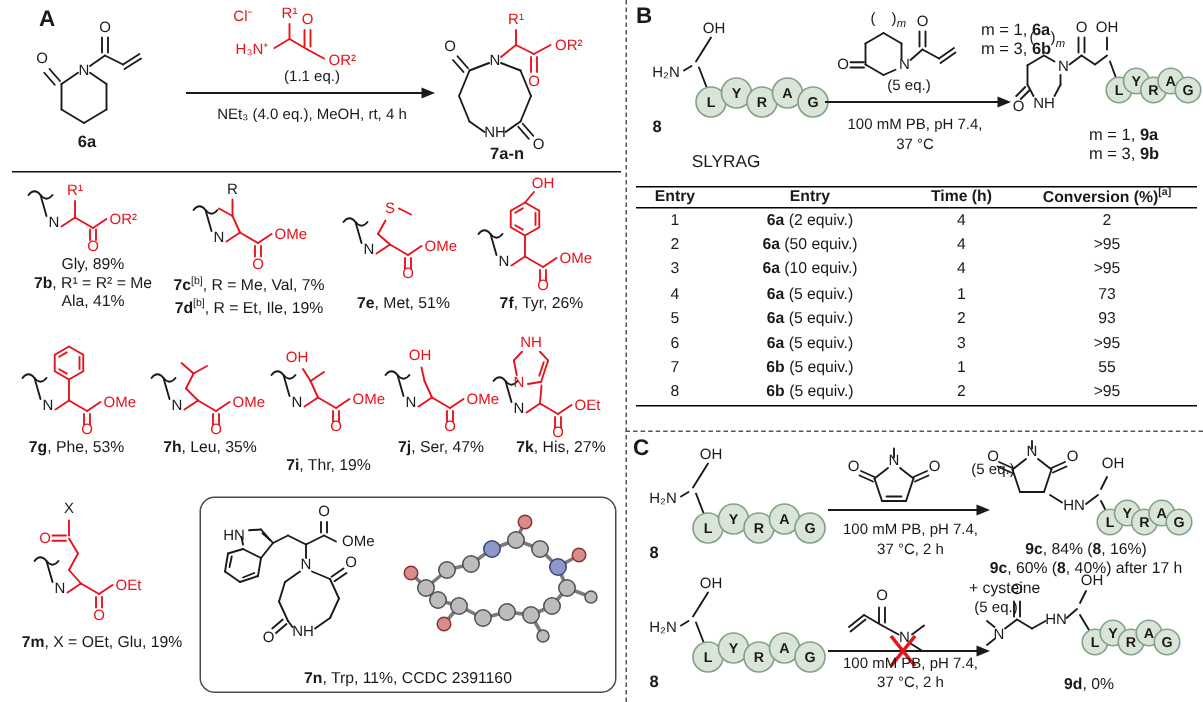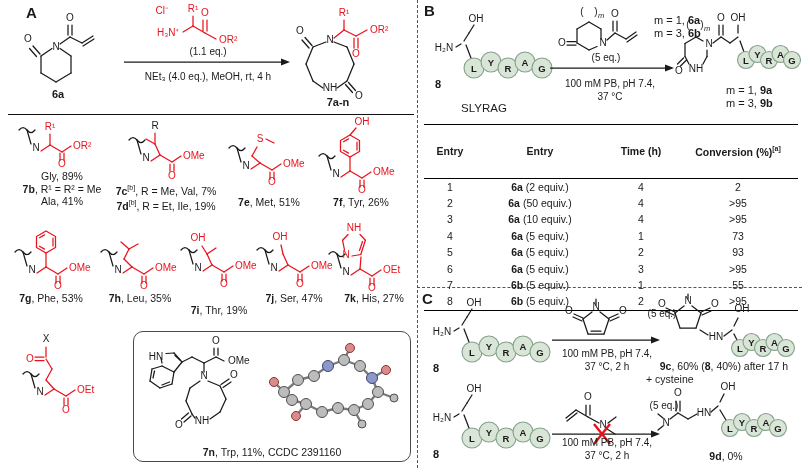--- a/index.html
+++ b/index.html
@@ -28,21 +28,21 @@
 svg .sm{font-size:7.5px;font-style:italic}
 svg .bld{font-weight:bold;font-size:11px}
 svg .bead{fill:#d9e5d6;stroke:#84a18c;stroke-width:1.1}
 svg .bt{font-weight:bold;font-size:9.5px}
 svg .head{fill:#1a1a1a;stroke:none}
 svg .xmark{stroke:#e8121c;stroke-width:2.4}
 svg .atomg{fill:#bcbcbc;stroke:#505050;stroke-width:1}
 svg .atomb{fill:#8d98c8;stroke:#39457a;stroke-width:1}
 svg .atomr{fill:#d98c8c;stroke:#8a3434;stroke-width:1}
 .btable{position:absolute;left:424px;top:124px;width:374px;border-collapse:collapse;font-size:10.5px}
-.btable th{border-top:1.4px solid #000;border-bottom:1px solid #000;padding:20px 2px;font-weight:bold;text-align:center}
+.btable th{border-top:1.4px solid #000;border-bottom:1px solid #000;padding:0 2px;font-weight:bold;text-align:center}
 .btable td{padding:2.2px 2px;text-align:center}
 .btable tr.last td{border-bottom:1.4px solid #000}
 .slyrag{font-weight:normal;font-size:11.5px;text-align:center}
 </style>
 </head>
 <body>
 
 <div id="fig">
 
 <div class="abs vdiv"></div>
@@ -353,20 +353,21 @@
         <line class="bond rb" x1="48" y1="88" x2="48" y2="95"></line>
     <line class="bond rb" x1="46" y1="86" x2="55" y2="80"></line>
   </g>
   <text x="20" y="85">N</text>
   <text x="10" y="52" class="rt">O</text>
   <text x="26" y="32">X</text>
   <text x="46" y="103" class="rt">O</text>
   <text x="57" y="83" class="rt as">OEt</text>
 </svg>
 <div class="abs cap" style="left:0;top:422px;width:136px">
+  <div><b>7m</b><span>, X = OEt, Glu, 19%</span></div>
 </div>
 
 <div class="abs nbox"></div>
 <svg class="abs" style="left:142px;top:336px" width="120" height="106">
   <g>
     <line class="bond" x1="72" y1="12" x2="72" y2="19"></line>
         <line class="bond" x1="76" y1="12" x2="76" y2="19"></line>
     <line class="bond" x1="74" y1="21" x2="82" y2="25"></line>
     <line class="bond" x1="74" y1="21" x2="62" y2="27"></line>
     <line class="bond" x1="62" y1="27" x2="62" y2="36"></line>
@@ -725,20 +726,21 @@
   <text x="8" y="15">O</text>
   <text x="62" y="48">HN</text>
   <text x="88" y="20">OH</text>
   <text class="bt" x="86" y="59.5">L</text>
   <text class="bt" x="97.5" y="53.5">Y</text>
   <text class="bt" x="109" y="59.5">R</text>
   <text class="bt" x="120.5" y="53.5">A</text>
   <text class="bt" x="132" y="59.5">G</text>
 </svg>
 <div class="abs res" style="left:646px;top:360px;width:156px">
+  <div><b>9c</b><span>, 84% (</span><b>8</b><span>, 16%)</span></div>
   <div><b>9c</b><span>, 60% (</span><b>8</b><span>, 40%) after 17 h</span></div>
   <div class="right">+ cysteine</div>
 </div>
 
 <svg class="abs" style="left:422px;top:380px" width="140" height="86">
   <g>
     <line class="bond" x1="50" y1="15" x2="45" y2="23"></line>
         <line class="bond" x1="45" y1="23" x2="40" y2="31"></line>
     <line class="bond" x1="32" y1="37" x2="37" y2="34"></line>
         <line class="bond" x1="42" y1="35" x2="47" y2="48"></line>

